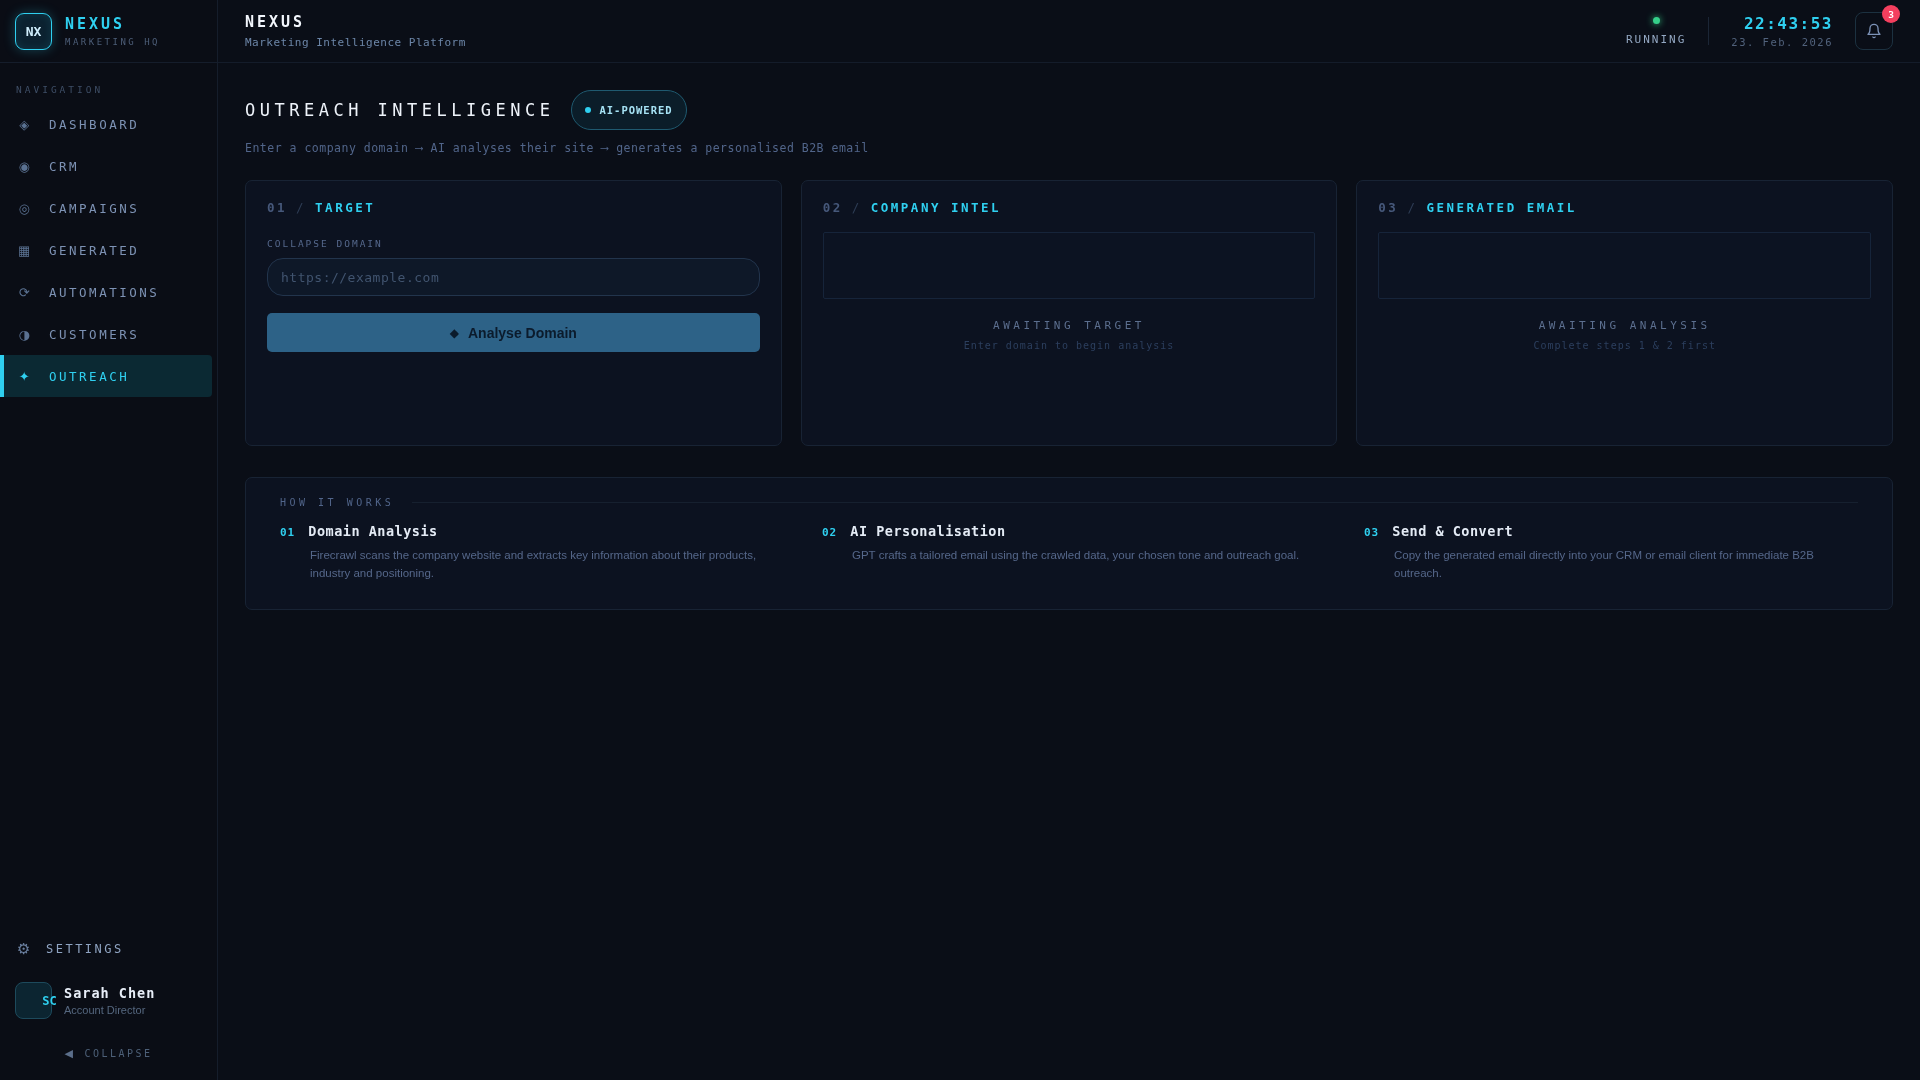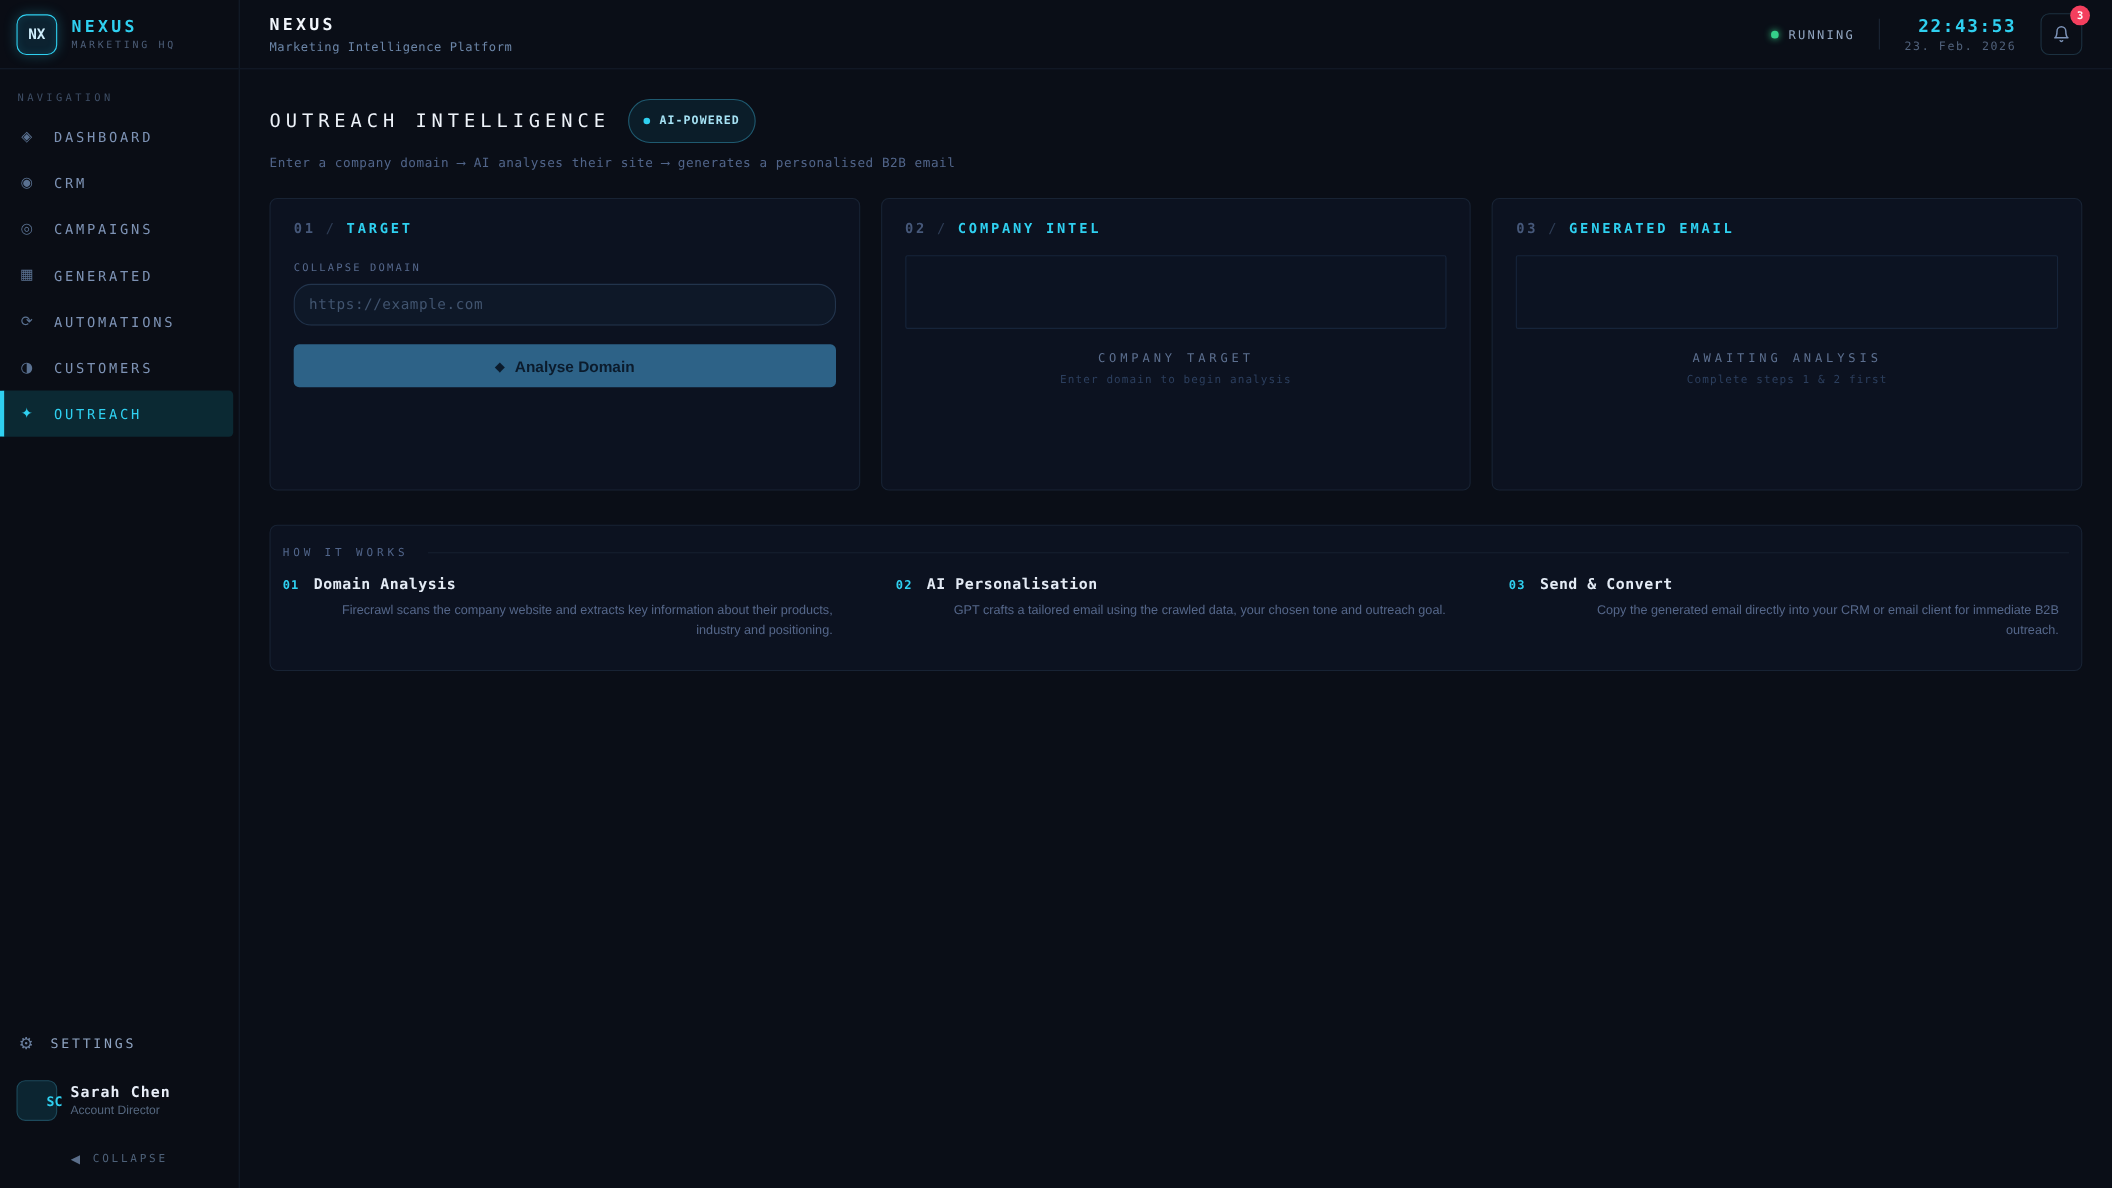--- a/index.html
+++ b/index.html
@@ -36,21 +36,21 @@
   .collapse-row { display:flex; align-items:center; justify-content:center; gap:9px; color:#4d6078; font-size:10px;
     letter-spacing:2.5px; margin-top:22px; padding:6px 0; cursor:pointer; }
   .collapse-arrow { font-family:"DejaVu Sans",sans-serif; font-size:11px; color:#5b6e8a; }
 
   
   .main { flex:1; display:flex; flex-direction:column; }
   .topbar { height:63px; min-height:63px; border-bottom:1px solid #141c2a; display:flex; align-items:center; justify-content:space-between; padding:0 27px; }
   .tb-title { color:#f2f6fc; font-weight:bold; font-size:15px; letter-spacing:3px; }
   .tb-sub { color:#6c86a8; font-size:11px; margin-top:5px; letter-spacing:.5px; }
   .tb-right { display:flex; align-items:center; gap:22px; }
-  .status { display:flex; align-items:center; gap:9px; color:#93a7c2; font-size:11px; letter-spacing:2px; }
+  .status { display:flex; align-items:center; gap:9px; color:#93a7c2; font-size:11px; letter-spacing:2px;flex-direction:column; }
   .dot-green { width:7px; height:7px; border-radius:50%; background:#35d08a; box-shadow:0 0 7px #35d08a; }
   .tb-sep { width:1px; height:28px; background:#1b2636; }
   .clock { text-align:right; }
   .clock-time { color:#2fd0f0; font-weight:bold; font-size:16px; letter-spacing:1.5px; }
   .clock-date { color:#51627c; font-size:10.5px; margin-top:3px; letter-spacing:1.5px; }
   .bell-btn { position:relative; width:38px; height:38px; border:1px solid #1c3140; border-radius:8px; background:transparent;
     display:flex; align-items:center; justify-content:center; cursor:pointer; }
   .badge { position:absolute; top:-8px; right:-8px; width:18px; height:18px; background:#f43f5e; border-radius:50%;
     color:#fff; font-size:9.5px; font-weight:bold; display:flex; align-items:center; justify-content:center; }
 
@@ -73,21 +73,21 @@
     color:#c9d6ea; font-family:"DejaVu Sans Mono","Liberation Mono",monospace; font-size:13px; padding:0 13px; outline:none; }
   .domain-input::placeholder { color:#41546f; letter-spacing:.5px; }
   .analyse-btn { width:100%; margin-top:17px; height:39px; background:#2d6287; border:none; border-radius:5px; cursor:pointer;
     color:#0b1b2c; font-weight:bold; font-size:14px; font-family:"Liberation Sans",sans-serif;
     display:flex; align-items:center; justify-content:center; gap:9px; }
   .btn-diamond { font-family:"DejaVu Sans",sans-serif; font-size:12px; }
   .empty-box { margin-top:17px; height:67px; border:1px solid #16243a; border-radius:2px; background:#0c1322; }
   .await-title { text-align:center; color:#5c6f8f; font-size:11px; letter-spacing:3.5px; margin-top:20px; }
   .await-hint { text-align:center; color:#2c3f5e; font-size:10px; letter-spacing:1px; margin-top:8px; }
 
-  .how-panel { margin-top:31px; background:#0c1220; border:1px solid #182334; border-radius:7px; padding:19px 11px 26px;text-align:right; }
+  .how-panel { margin-top:31px; background:#0c1220; border:1px solid #182334; border-radius:7px; padding:19px 34px 26px; }
   .how-head { display:flex; align-items:center; gap:18px; }
   .how-label { color:#51658a; font-size:10px; letter-spacing:3.5px; white-space:nowrap; }
   .how-line { flex:1; height:1px; background:#16202f; }
   .how-steps { display:flex; gap:48px; margin-top:15px; }
   .step { flex:1; }
   .step-head { display:flex; gap:13px; align-items:baseline; }
   .step-num { color:#2fd0f0; font-size:11px; font-weight:bold; letter-spacing:1px; }
   .step-title { color:#e4ebf5; font-size:13.5px; font-weight:bold; letter-spacing:.5px; }
   .step-desc { color:#55678a; font-size:11.5px; font-family:"Liberation Sans",sans-serif; line-height:1.55; margin-top:8px; margin-left:30px; max-width:470px; }
 </style>
@@ -211,21 +211,21 @@
           </button>
         </section>
 
         <section class="card">
           <div class="card-head">
             <span class="card-num">02</span>
             <span class="card-slash">/</span>
             <span class="card-title">COMPANY INTEL</span>
           </div>
           <div class="empty-box"></div>
-          <div class="await-title">COMPANY TARGET</div>
+          <div class="await-title">AWAITING TARGET</div>
           <div class="await-hint">Enter domain to begin analysis</div>
         </section>
 
         <section class="card">
           <div class="card-head">
             <span class="card-num">03</span>
             <span class="card-slash">/</span>
             <span class="card-title">GENERATED EMAIL</span>
           </div>
           <div class="empty-box"></div>

